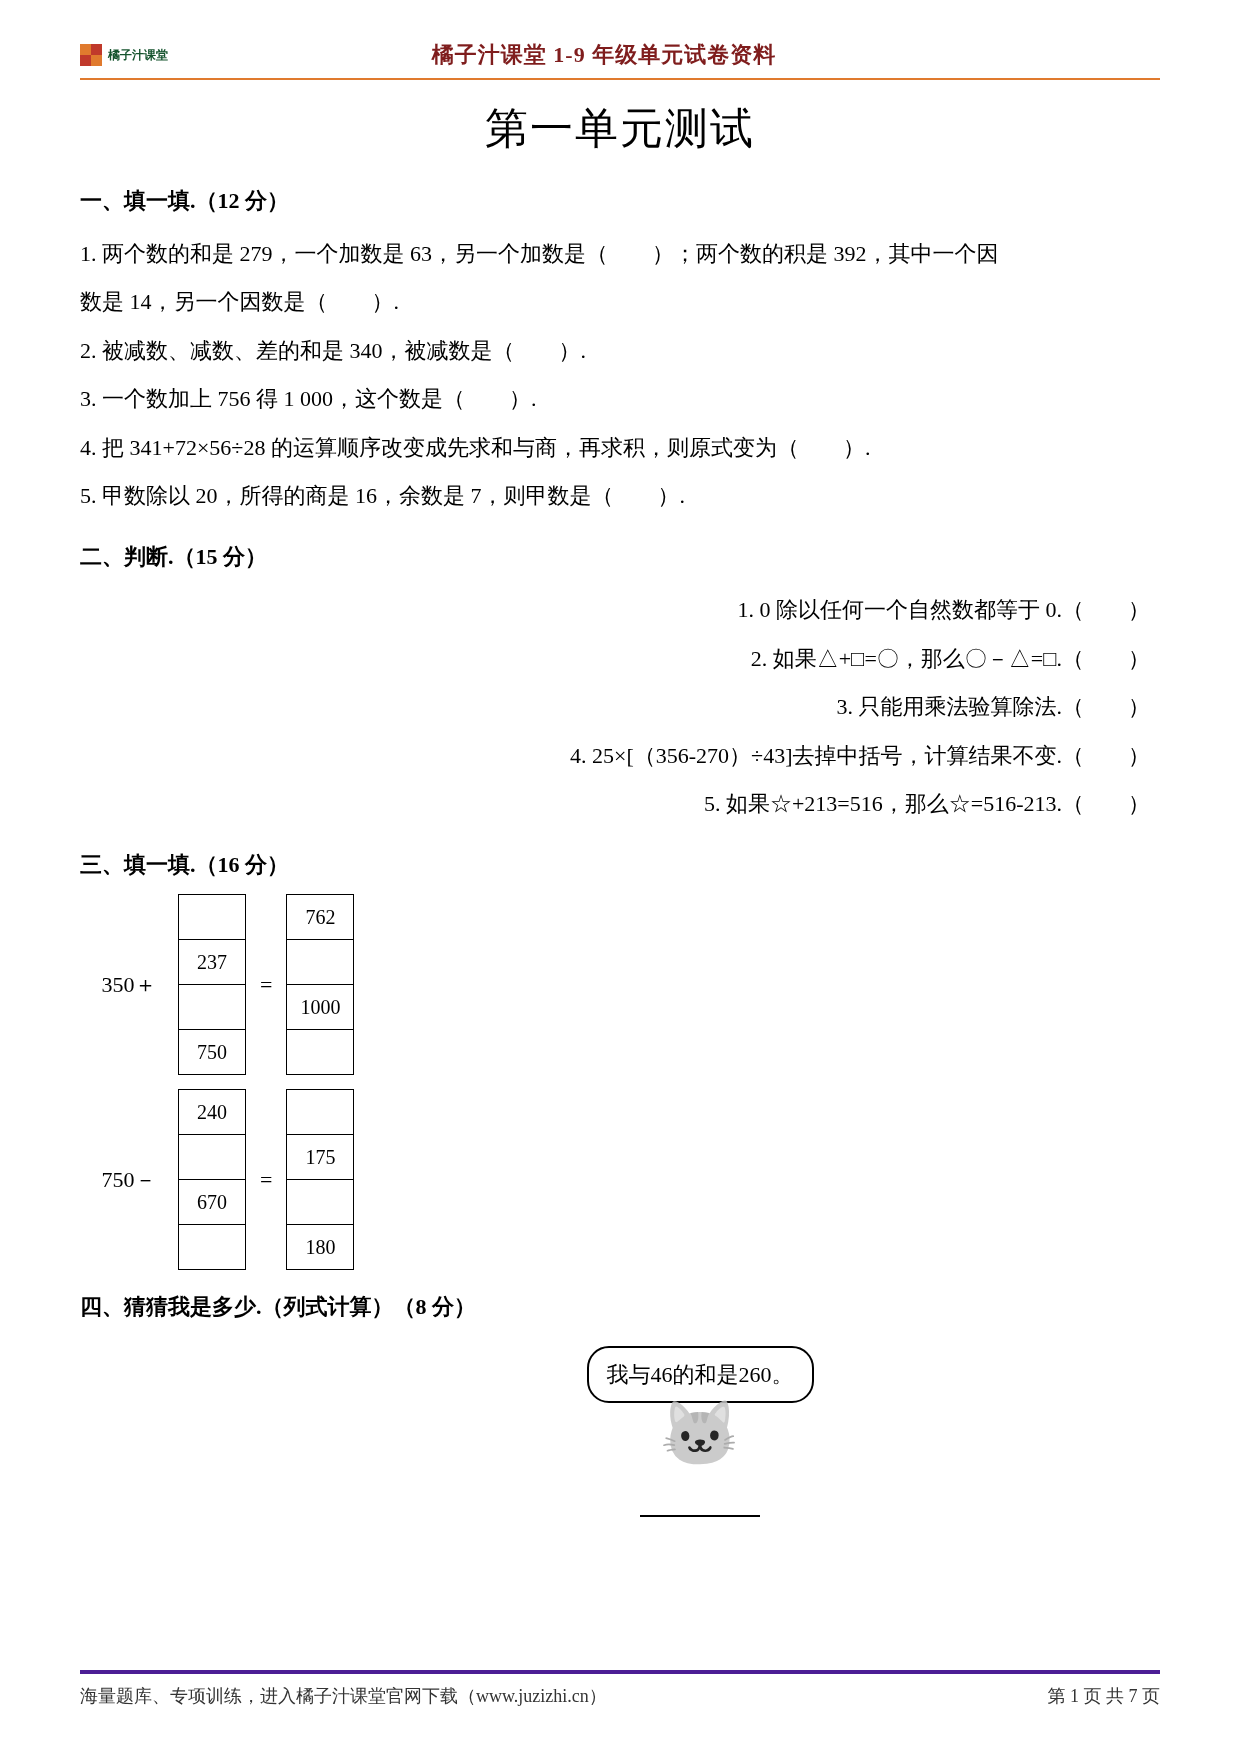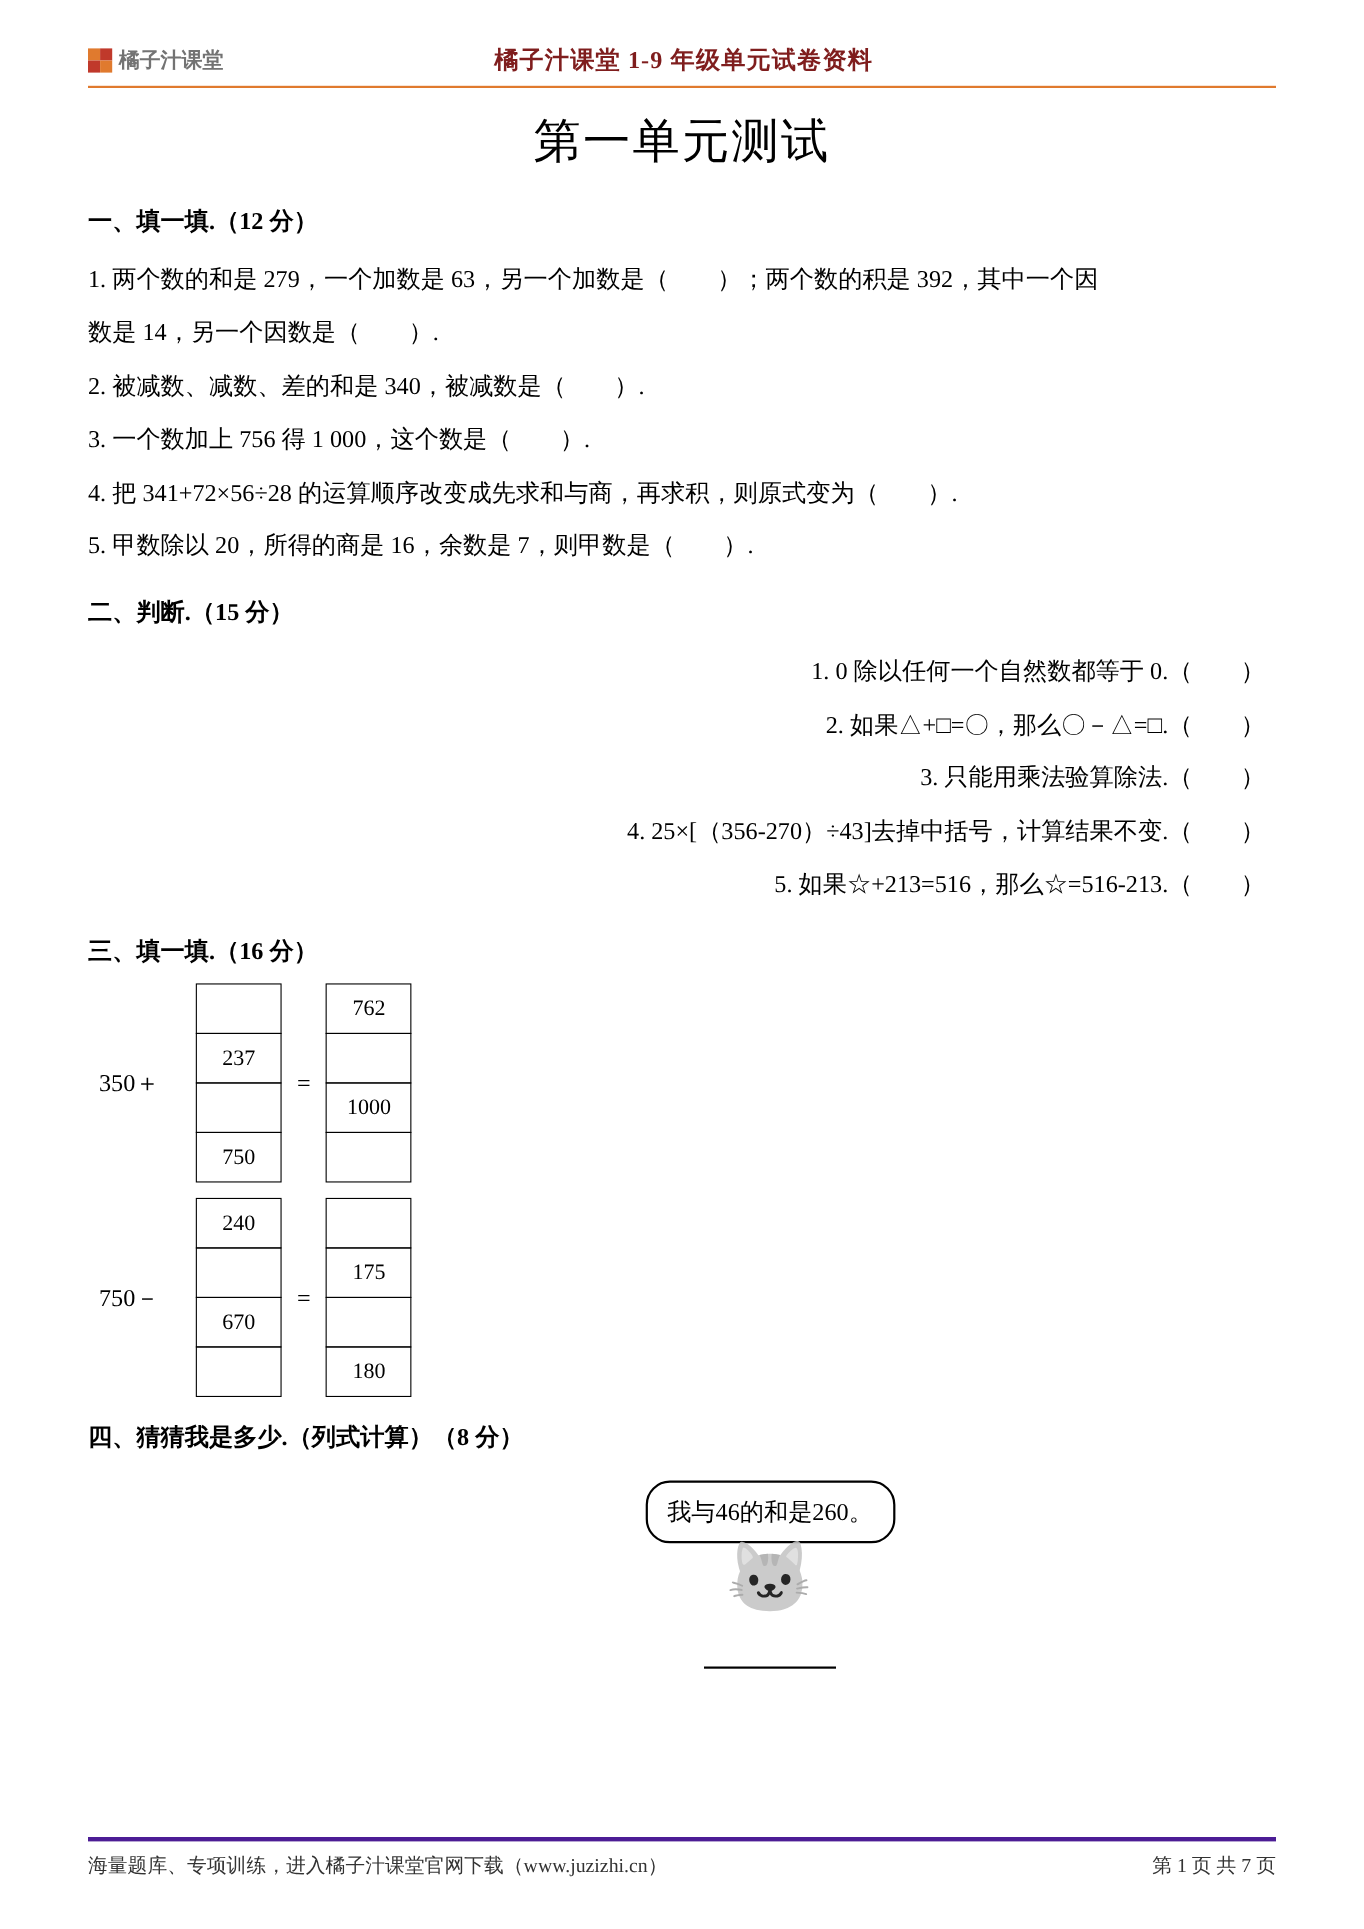--- a/index.html
+++ b/index.html
@@ -35,24 +35,24 @@
     width: 22px;
     height: 22px;
   }
   .brand-icon span {
     width: 11px;
     height: 11px;
   }
   .sq-o { background: #e07a2e; }
   .sq-r { background: #c0392b; }
   .brand-text {
-    color: #737373;
+    color: #14532d;
     font-weight: bold;
     font-family: Liberation Mono, monospace;
-    font-size: 19px;
+    font-size: 12px;
   }
   .header-title {
     flex: 1;
     text-align: center;
     color: #7f1d1d;
     font-weight: bold;
     font-family: "KaiTi", "楷体", serif;
     font-size: 22px;
     letter-spacing: 1px;
   }
@@ -89,28 +89,28 @@
   }
   .eq-block {
     display: flex;
     align-items: center;
     gap: 10px;
     margin-bottom: 14px;
   }
   .eq-label {
     font-size: 22px;
     width: 78px;
-    text-align: left;
+    text-align: center;
   }
   .col {
     display: flex;
     flex-direction: column;
   }
   .cell {
-    width: 78px;
+    width: 68px;
     height: 46px;
     border: 1px solid #000;
     margin-top: -1px;
     display: flex;
     align-items: center;
     justify-content: center;
     font-size: 20px;
     box-sizing: border-box;
   }
   .col .cell:first-child { margin-top: 0; }

